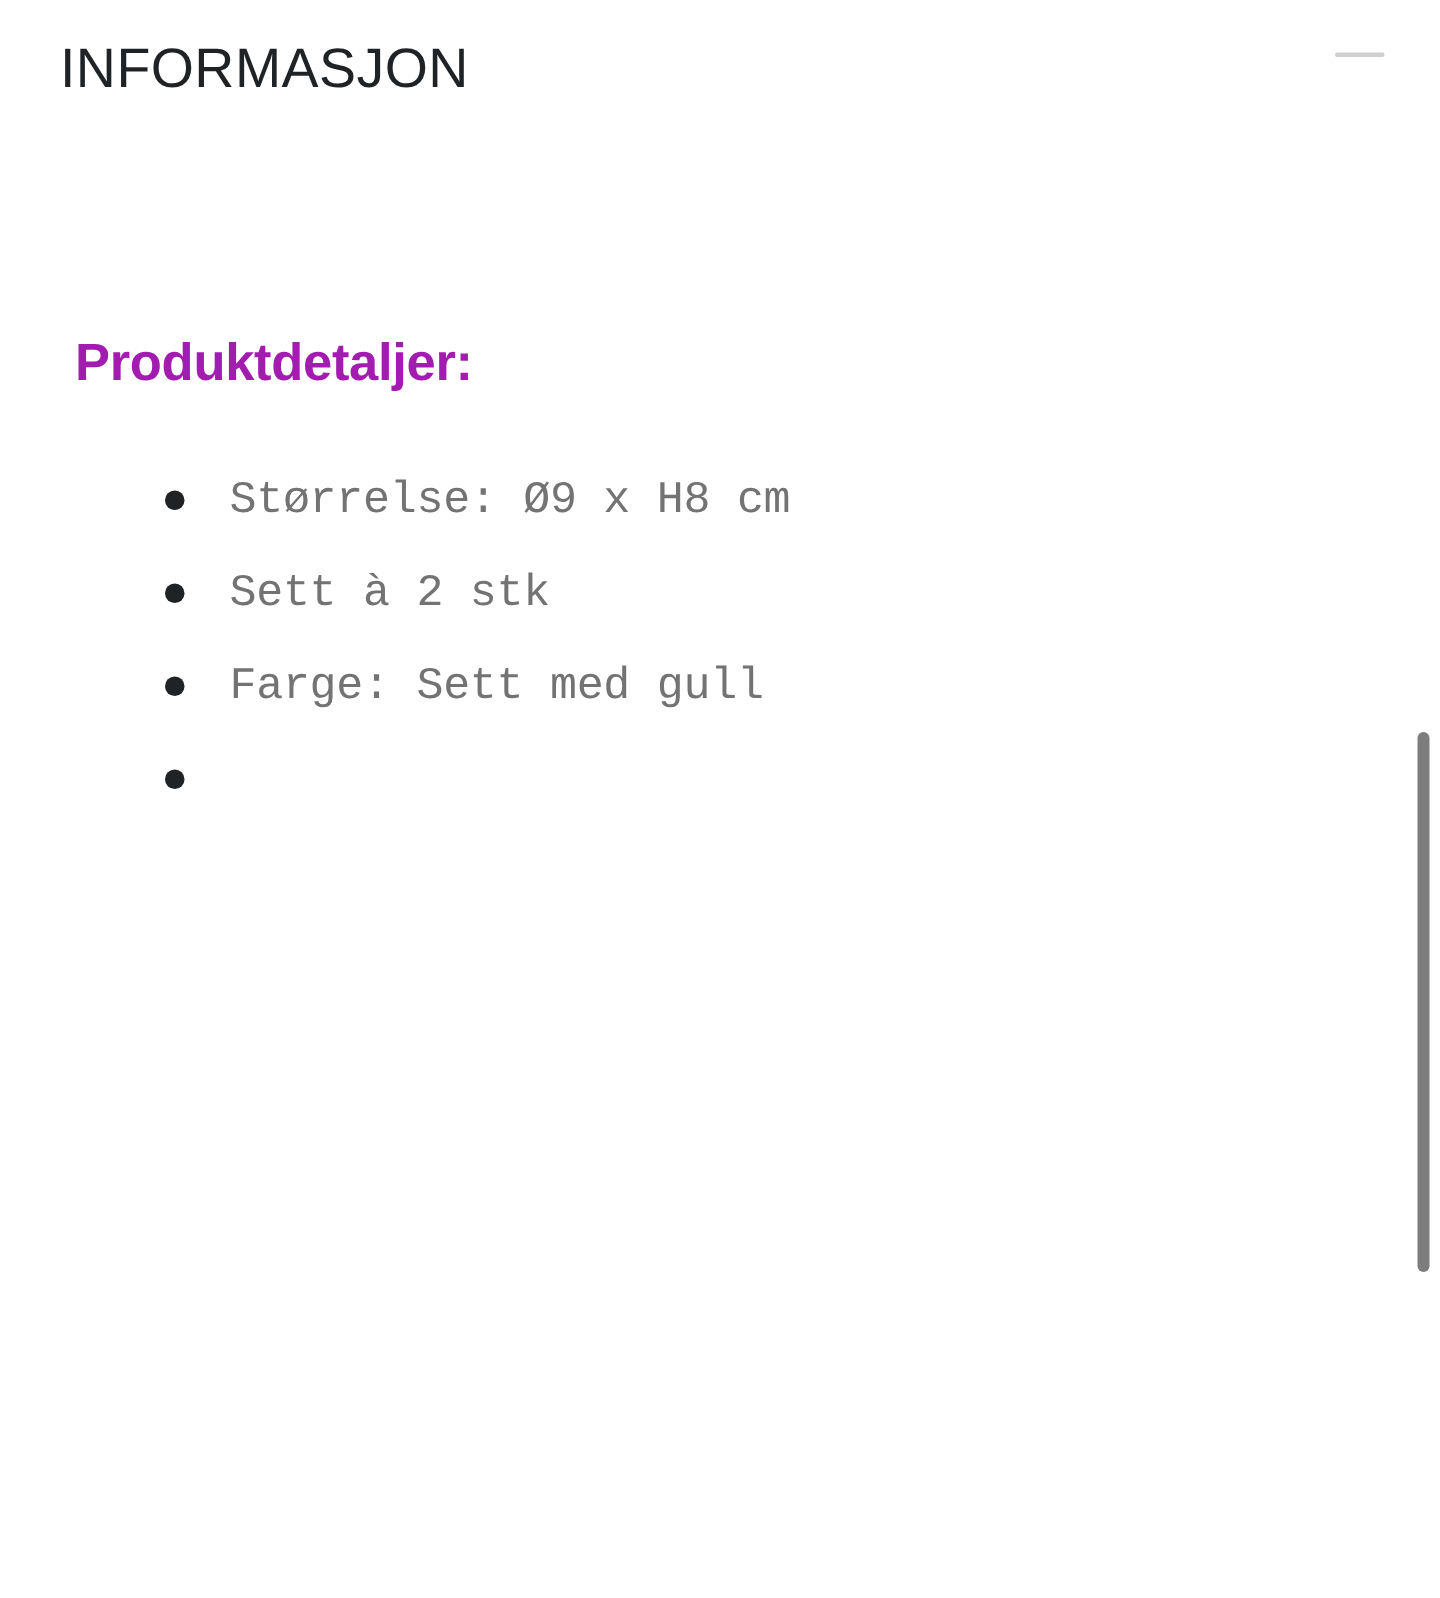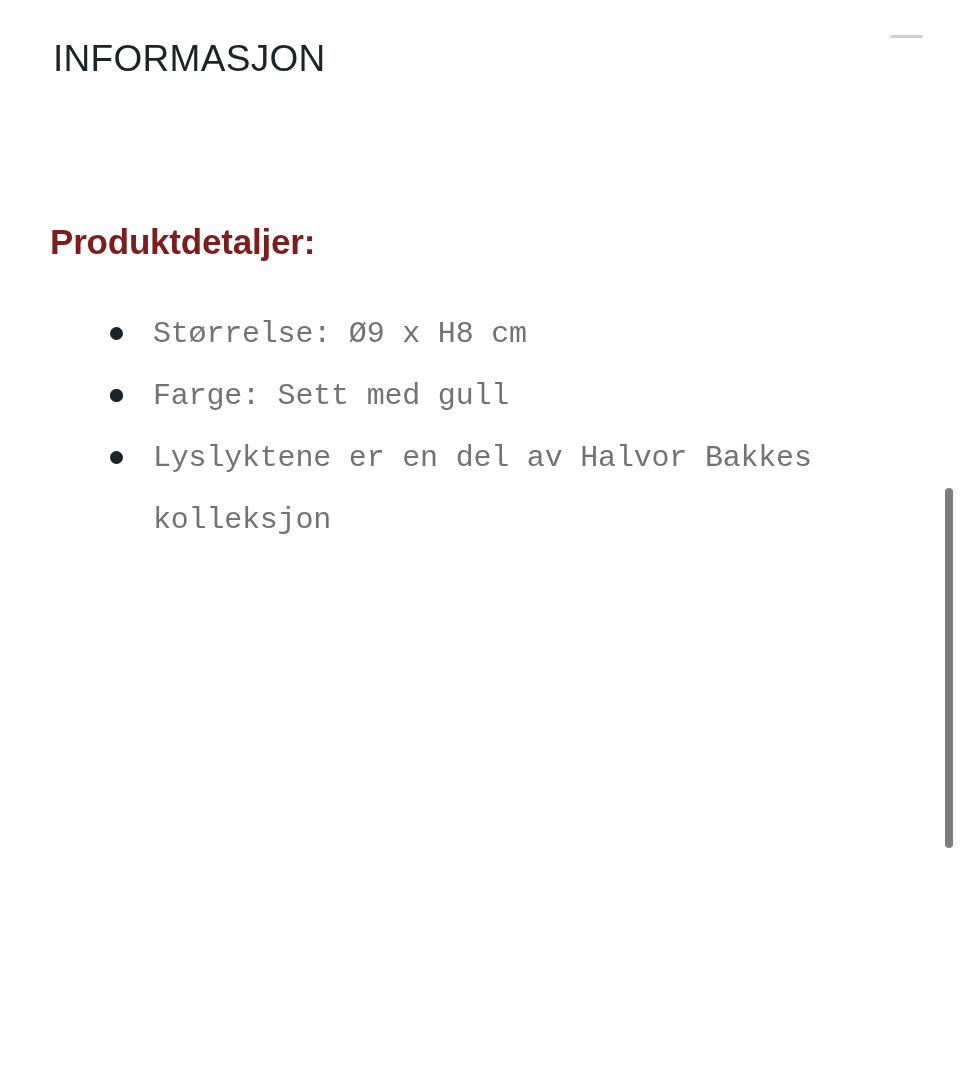--- a/index.html
+++ b/index.html
@@ -24,21 +24,21 @@
     }
     .accordion-title {
       position: absolute;
       left: 40px;
       top: 24px;
       font-size: 37px;
       font-weight: 400;
       letter-spacing: 0.3px;
       color: #1f2326;
       line-height: 44px;
-      margin: 13px;
+      margin: 0;
     }
     .collapse-icon {
       position: absolute;
       left: 890px;
       top: 34px;
       width: 33px;
       height: 5px;
       cursor: pointer;
     }
     .collapse-icon .bar {
@@ -61,21 +61,21 @@
       font-size: 35px;
       line-height: 62px;
       color: #1f2326;
       letter-spacing: -0.2px;
     }
     .details-heading {
       margin: 43px 0 0 0;
       font-size: 35px;
       line-height: 62px;
       font-weight: 700;
-      color: #7f1d1d;
+      color: #a21caf;
       letter-spacing: -0.2px;
     }
     .details-list {
       list-style: none;
       margin: 30px 0 0 0;
       padding: 0;
     }
     .details-list li {
       position: relative;
       padding-left: 103px;
@@ -119,25 +119,25 @@
 
   <p class="details-heading">Produktdetaljer:</p>
 
   <ul class="details-list">
     <li>
       <span class="bullet"></span>
       <span>Størrelse: Ø9 x H8 cm</span>
     </li>
     <li>
       <span class="bullet"></span>
+      <span>Sett à 2 stk</span>
     </li>
     <li>
       <span class="bullet"></span>
       <span>Farge: Sett med gull</span>
     </li>
     <li>
       <span class="bullet"></span>
-      <span>Lyslyktene er en del av Halvor Bakkes kolleksjon</span>
     </li>
   </ul>
 </div>
 
 <div class="scrollbar"></div>
 
 </body></html>

